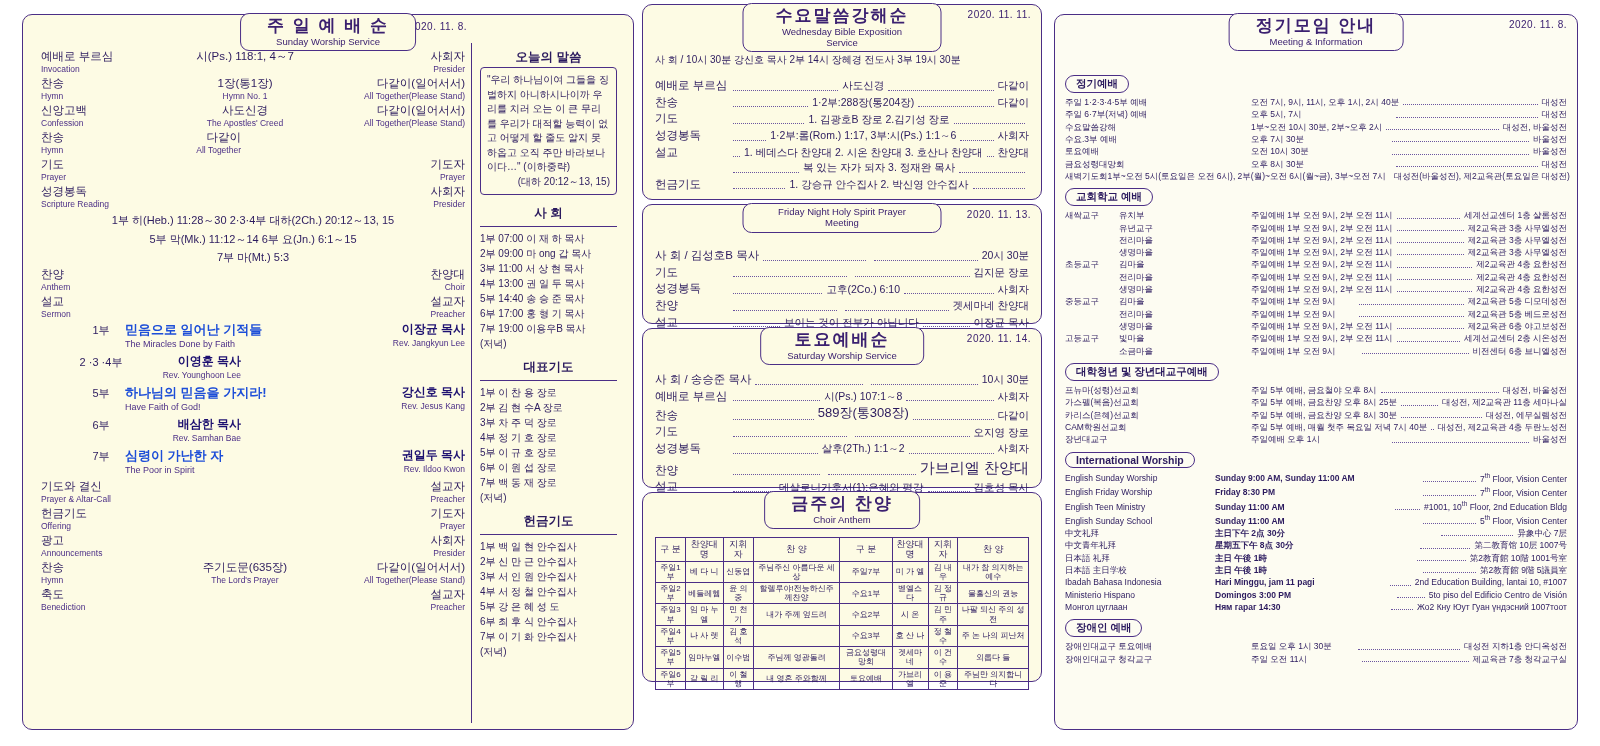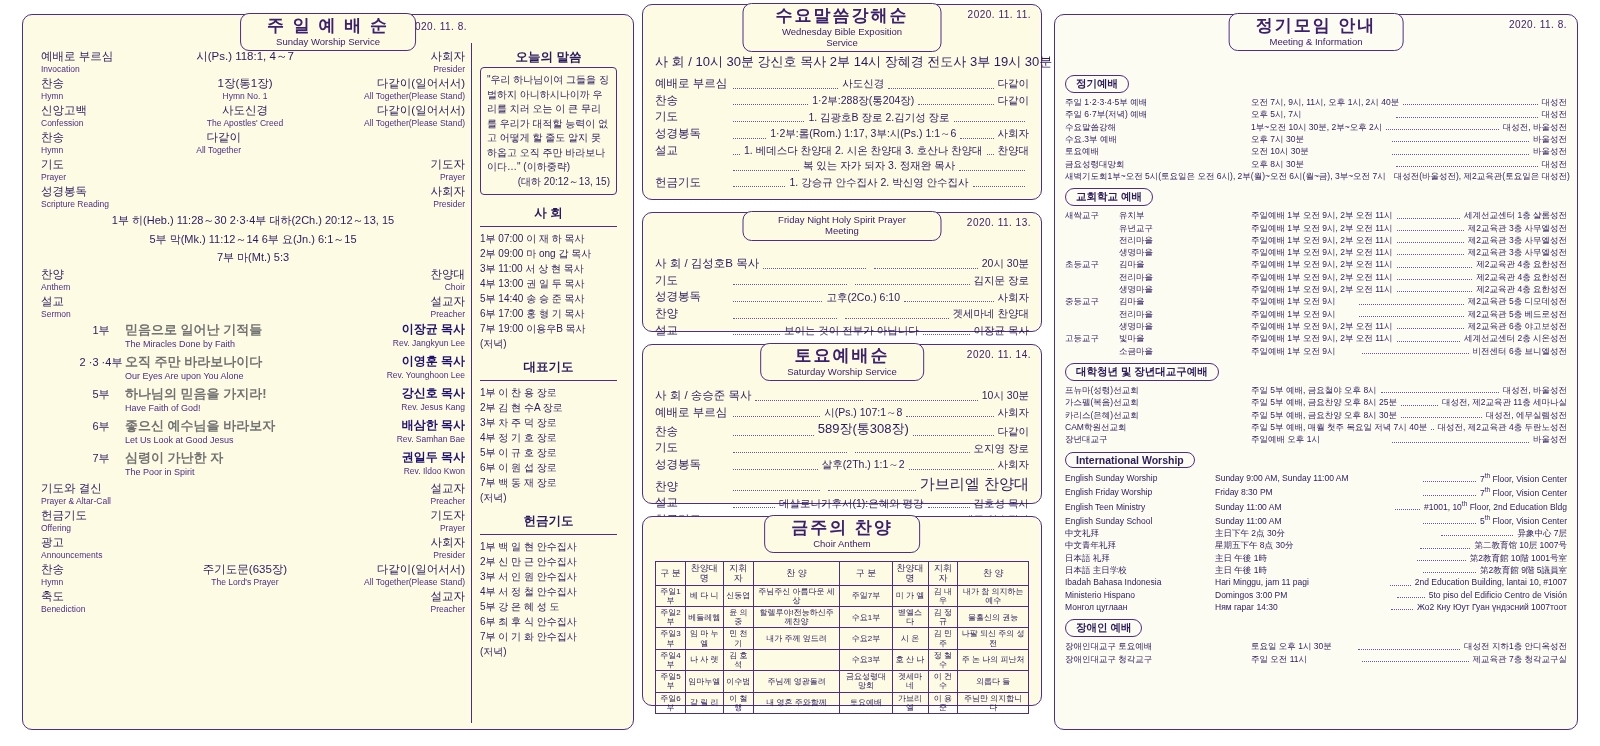--- a/index.html
+++ b/index.html
@@ -60,30 +60,30 @@
     background:#fdfbe4; padding:5px 6px; font-size:10px; line-height:1.45;
     color:#2b1a5e;
   }
   .side-head { text-align:center; font-weight:bold; font-size:12.5px; margin:2px 0 1px; }
   .side-line { border-top:1px solid #4b2e86; margin:4px 0 4px; }
   .mini { font-size:10px; line-height:1.5; }
 
   .sermon-row { display:flex; margin-bottom:4px;margin-left:36px; }
   .sermon-part { width:48px; font-size:11px; text-align:center; padding-top:2px;}
   .sermon-title { flex:1; }
-  .sermon-title .k { font-size:13px; font-weight:bold; color:#737373; }
+  .sermon-title .k { font-size:13px; font-weight:bold; color:#1d4ed8; }
   .sermon-title .e { font-size:9px; color:#4b2e86; }
   .sermon-person { width:116px; text-align:right; }
   .sermon-person .k { font-size:12px; font-weight:bold; color:#1d1070;}
   .sermon-person .e { font-size:8.5px; color:#4b2e86;}
 
   .scripture { font-size:11px; text-align:center; line-height:1.7; }
 
   
-  .col-mid { width:400px; display:flex; flex-direction:column; gap:12px; position:relative;}
+  .col-mid { width:400px; display:flex; flex-direction:column; gap:4px; position:relative;}
   .mpanel { padding:26px 12px 8px; }
   .wed { height:196px; }
   .fri { height:120px; }
   .sat { height:160px; }
   .anthem { height:190px; }
 
   table.anthem-tbl { width:100%; border-collapse:collapse; font-size:8px; }
   table.anthem-tbl td, table.anthem-tbl th {
     border:1px solid #4b2e86; padding:1px 2px; text-align:center; color:#2b1a5e;
     line-height:1.15;
@@ -97,21 +97,21 @@
     display:inline-block; border:1px solid #4b2e86; border-radius:9px;
     padding:1px 10px; font-size:10.5px; font-weight:bold; background:#fdfcf2; margin:6px 0 3px;
   }
   .mrow { display:flex; align-items:flex-end; font-size:8.5px; line-height:1.45; }
   .mrow .c1 { width:54px; white-space:nowrap;}
   .mrow .c2 { width:132px; white-space:nowrap;}
   .mrow .c3 { flex:1; white-space:nowrap; text-align:left;}
   .mrow .c4 { white-space:nowrap; text-align:center;}
   .mrow .dl { flex:1; border-bottom:1px dotted #6b55a0; margin:0 4px 3px; }
   .iw .c1 { width:150px;}
-  .iw .c2 { width:150px;}
+  .iw .c2 { width:150px;font-weight:bold;}
   sup { font-size:6.5px; }
 </style>
 </head>
 <body>
 
 <div class="page">
 
   <div class="col-left">
     <div class="panel sunday">
       <div class="title-plate">
@@ -240,46 +240,38 @@
       <div class="k">믿음으로 일어난 기적들</div>
       <div class="e">The Miracles Done by Faith</div>
     </div>
     <div class="sermon-person">
       <div class="k">이장균 목사</div>
       <div class="e">Rev. Jangkyun Lee</div>
     </div>
   </div>
   <div class="sermon-row">
     <div class="sermon-part">2 ·3 ·4부</div>
-    <div class="sermon-title">
-      <div class="k">오직 주만 바라보나이다</div>
-      <div class="e">Our Eyes Are upon You Alone</div>
-    </div>
     <div class="sermon-person">
       <div class="k">이영훈 목사</div>
       <div class="e">Rev. Younghoon Lee</div>
     </div>
   </div>
   <div class="sermon-row">
     <div class="sermon-part">5부</div>
     <div class="sermon-title">
       <div class="k">하나님의 믿음을 가지라!</div>
       <div class="e">Have Faith of God!</div>
     </div>
     <div class="sermon-person">
       <div class="k">강신호 목사</div>
       <div class="e">Rev. Jesus Kang</div>
     </div>
   </div>
   <div class="sermon-row">
     <div class="sermon-part">6부</div>
-    <div class="sermon-title">
-      <div class="k">좋으신 예수님을 바라보자</div>
-      <div class="e">Let Us Look at Good Jesus</div>
-    </div>
     <div class="sermon-person">
       <div class="k">배삼한 목사</div>
       <div class="e">Rev. Samhan Bae</div>
     </div>
   </div>
   <div class="sermon-row">
     <div class="sermon-part">7부</div>
     <div class="sermon-title">
       <div class="k">심령이 가난한 자</div>
       <div class="e">The Poor in Spirit</div>
@@ -410,21 +402,21 @@
 
   <div class="col-mid">
 
     <div class="panel mpanel wed">
       <div class="title-plate">
         <div class="title-ko">수요말씀강해순</div>
         <div class="title-en">Wednesday Bible Exposition Service</div>
       </div>
       <div class="plate-date">2020. 11. 11.</div>
       <div style="height:22px"></div>
-      <div class="ko" style="font-size:13px; margin-bottom:4px;">사 회 / 10시 30분 강신호 목사  2부 14시 장혜경 전도사   3부 19시 30분</div>
+      <div class="ko" style="font-size:10px; margin-bottom:10px;">사 회 / 10시 30분 강신호 목사  2부 14시 장혜경 전도사   3부 19시 30분</div>
       <div id="wed-rows">
           <div class="mrow">
       <span class="ko" style="min-width:74px">예배로 부르심</span>
       <span class="dl"></span>
       <span class="ko" style="font-size:10.5px">사도신경</span>
       <span class="dl"></span>
       <span class="ko" style="font-size:10.5px">다같이</span>
     </div>
           <div class="mrow">
       <span class="ko" style="min-width:74px">찬송</span>

